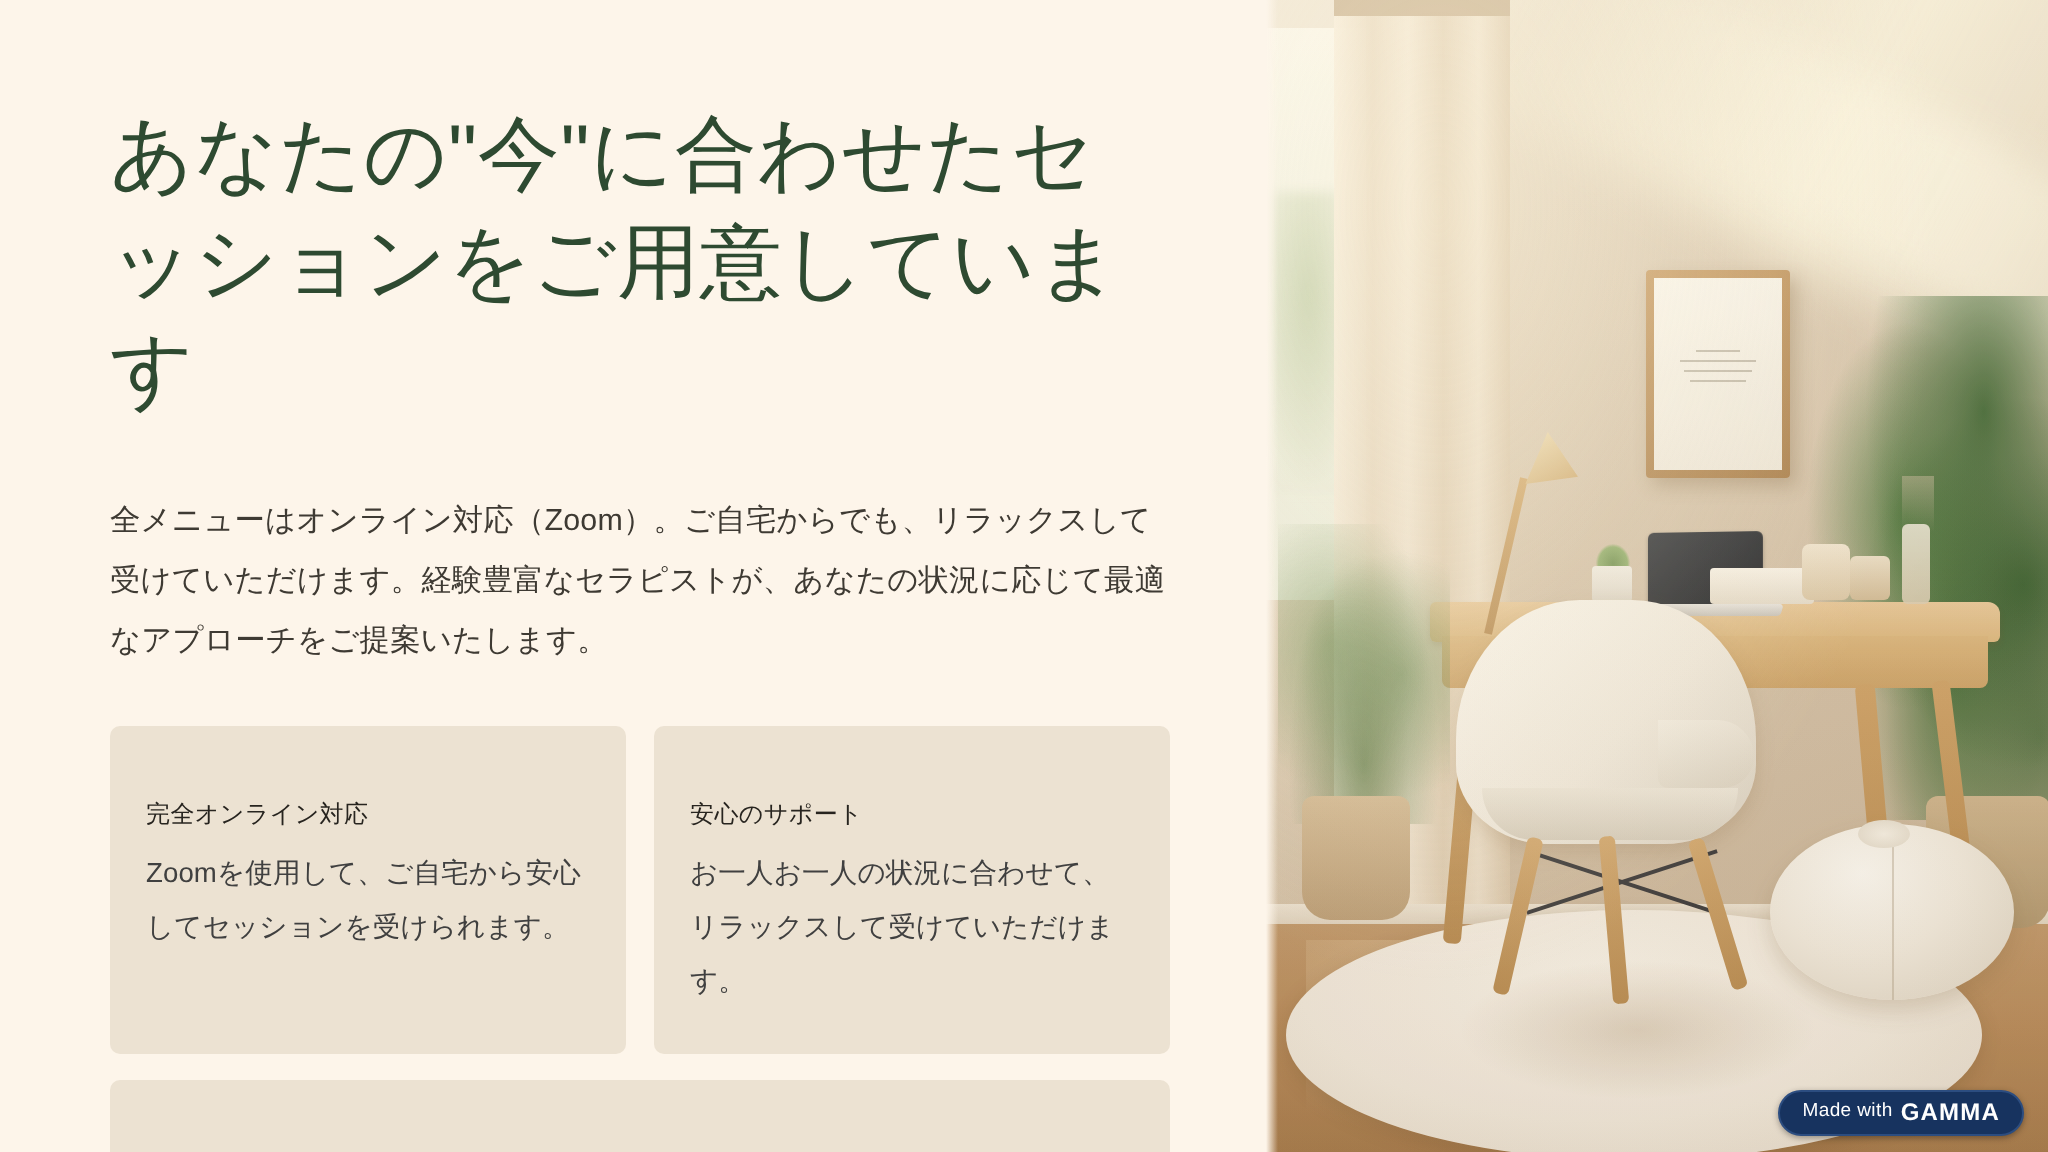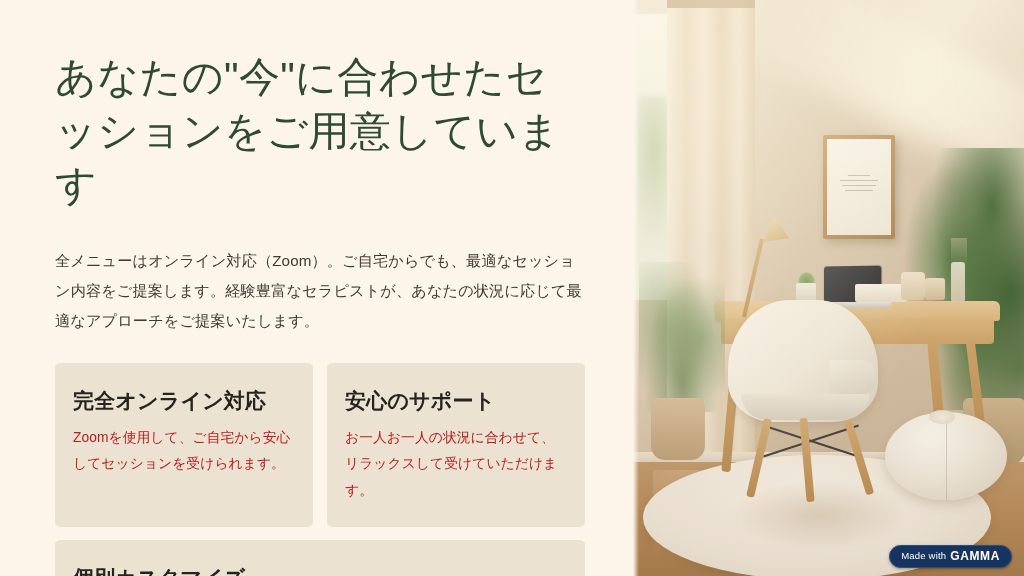--- a/index.html
+++ b/index.html
@@ -45,32 +45,32 @@
   }
   .card{
     background:#ece2d2;
     border-radius:5px;
     box-sizing:border-box;
     padding:20px 20px 22px 18px;
   }
   .card.half{width:258px;min-height:152px;}
   .card.full{width:530px;min-height:90px;margin-top:13px;padding-bottom:18px;}
   .card-title{
-    margin:4px 0 9px 0;
-    font-size:21px;
+    margin:16px 0 9px 0;
+    font-size:12px;
     line-height:1.35;
-    font-weight:700;
+    font-weight:400;
     color:#27241f;
     letter-spacing:0.2px;
   }
   .card-body{
     margin:0;
     font-size:13.8px;
     line-height:1.95;
-    color:#b91c1c;
+    color:#404040;
     letter-spacing:0.05px;
   }
 
   
   .right{
     position:relative;
     width:391px;height:576px;
     flex:0 0 391px;
     overflow:hidden;
     background:#c8a87e;
@@ -351,21 +351,21 @@
 </style>
 </head>
 <body>
 
 <div class="slide">
 
   <section class="left">
 
     <h1 class="headline">あなたの"今"に合わせたセッションをご用意しています</h1>
 
-    <p class="lede">全メニューはオンライン対応（Zoom）。ご自宅からでも、最適なセッション内容をご提案します。経験豊富なセラピストが、あなたの状況に応じて最適なアプローチをご提案いたします。</p>
+    <p class="lede">全メニューはオンライン対応（Zoom）。ご自宅からでも、リラックスして受けていただけます。経験豊富なセラピストが、あなたの状況に応じて最適なアプローチをご提案いたします。</p>
 
     <div class="card-row">
 
       <div class="card half">
         <h3 class="card-title">完全オンライン対応</h3>
         <p class="card-body">Zoomを使用して、ご自宅から安心してセッションを受けられます。</p>
       </div>
 
       <div class="card half">
         <h3 class="card-title">安心のサポート</h3>

